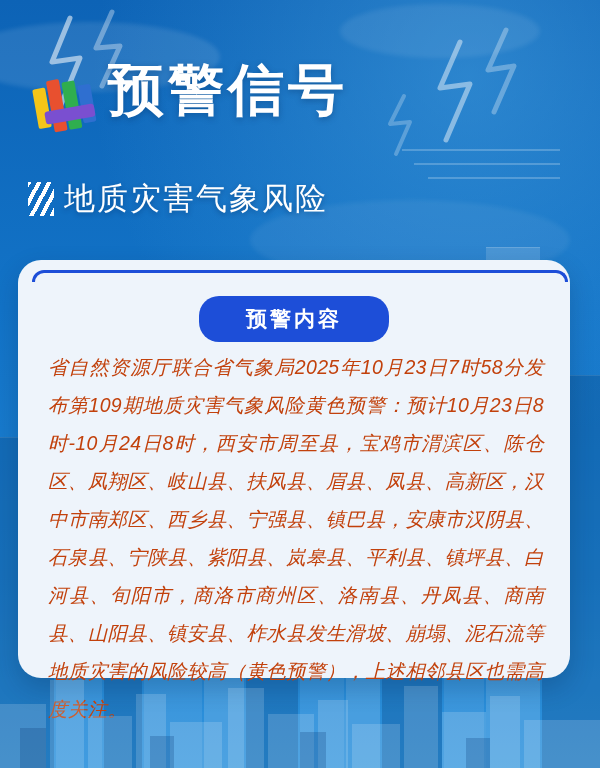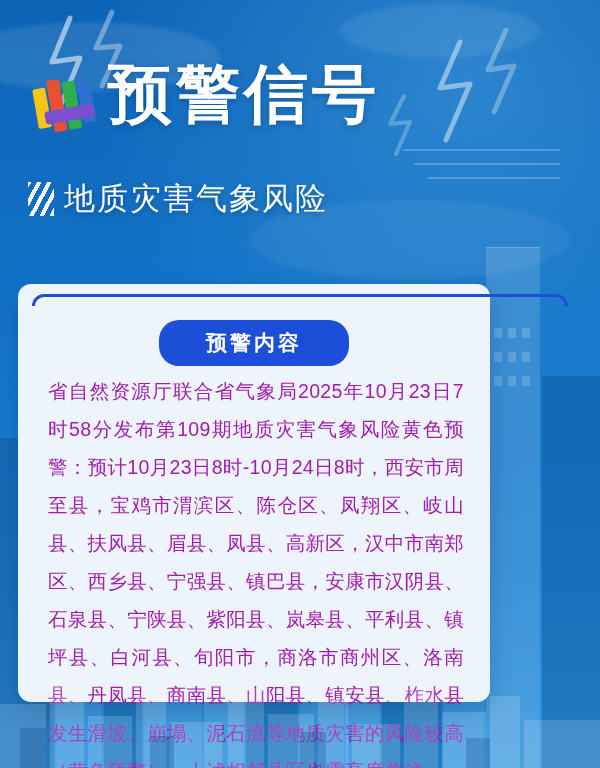--- a/index.html
+++ b/index.html
@@ -75,21 +75,21 @@
   }
   .logo span {
     position: absolute;
     width: 13px;
     border-radius: 2px;
   }
   .title {
     position: absolute;
     left: 108px;
     top: 62px;
-    font-size: 64px;
+    font-size: 56px;
     font-weight: bold;
     color: #ffffff;
     letter-spacing: 4px;
     text-shadow: 0 2px 6px rgba(0,40,90,.35);
     font-family: "Liberation Sans", sans-serif;
     line-height: 1;
   }
   .subtitle-wrap {
     position: absolute;
     left: 28px;
@@ -112,25 +112,25 @@
     color: #ffffff;
     letter-spacing: 2px;
     text-shadow: 0 2px 5px rgba(0,40,90,.4);
     line-height: 1.1;
   }
 
   
   .card {
     position: absolute;
     left: 18px;
-    top: 284px;
-    width: 472px;
+    top: 260px;
+    width: 552px;
     height: 418px;
     background: #eef4fb;
-    border-radius: 13px;
+    border-radius: 23px;
     box-shadow: 0 10px 24px rgba(0,30,70,.22);
   }
   .card-rim {
     position: absolute;
     left: 14px;
     top: 10px;
     width: 536px;
     height: 12px;
     border: 3px solid #1d4ed8;
     border-bottom: none;
@@ -153,24 +153,25 @@
     border-radius: 20px;
     box-sizing: border-box;
   }
   .content {
     position: absolute;
     left: 30px;
     right: 26px;
     top: 88px;
     font-size: 19.5px;
     line-height: 1.95;
-    color: #a21caf;
+    color: #c2410c;
     text-align: justify;
     font-family: "Liberation Sans", sans-serif;
     letter-spacing: .3px;
+    font-style: italic;
   }
 
   
   .fg {
     position: absolute;
     left: 0; bottom: 0;
     width: 600px;
     height: 110px;
   }
 </style>

